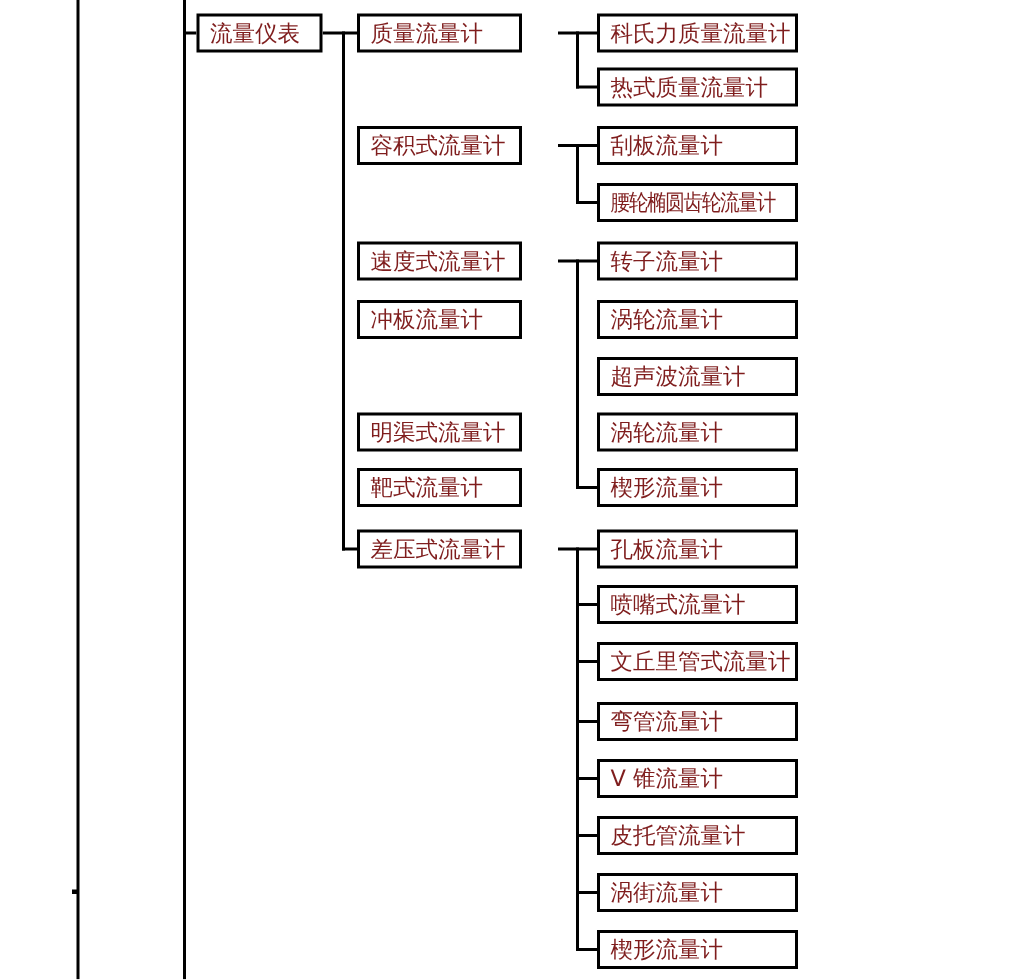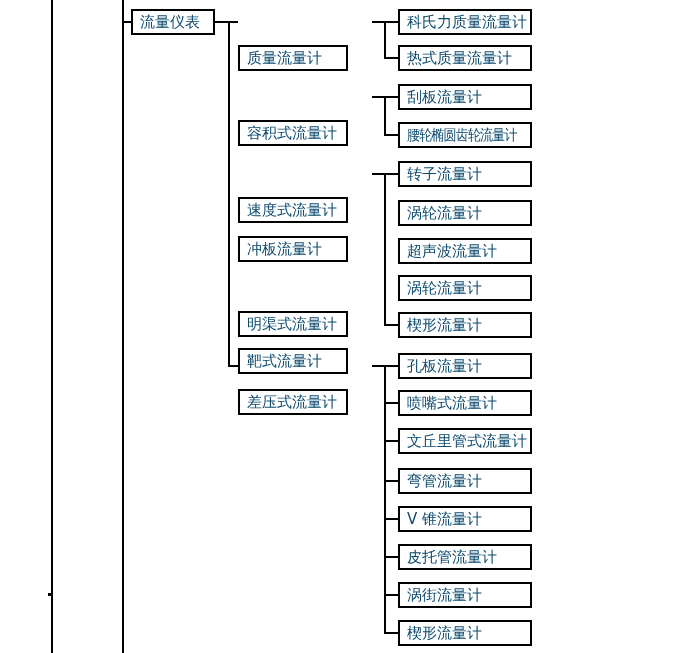--- a/index.html
+++ b/index.html
@@ -10,30 +10,30 @@
     background: #ffffff;
     font-family: "DejaVu Sans", "Liberation Sans", sans-serif;
     overflow: hidden;
   }
   .node {
     position: absolute;
     box-sizing: border-box;
     height: 26px;
     border: 2px solid #000000;
     background: #ffffff;
-    color: #0c4a6e;
+    color: #7f1d1d;
     font-size: 15px;
     line-height: 22px;
     display: flex;
     align-items: center;
     padding-left: 7px;
     white-space: nowrap;
     overflow: hidden;
   }
-  .colA { left: 238px; width: 110px; margin-top: 36px; }
+  .colA { left: 238px; width: 110px; }
   .colB { left: 398px; width: 134px; }
   .root-node { left: 131px; width: 84px; }
   .squeeze {
     display: inline-block;
     transform: scaleX(0.87);
     transform-origin: 0 50%;
     letter-spacing: -1px;
   }
   .line { position: absolute; background: #000000; }
 </style>

